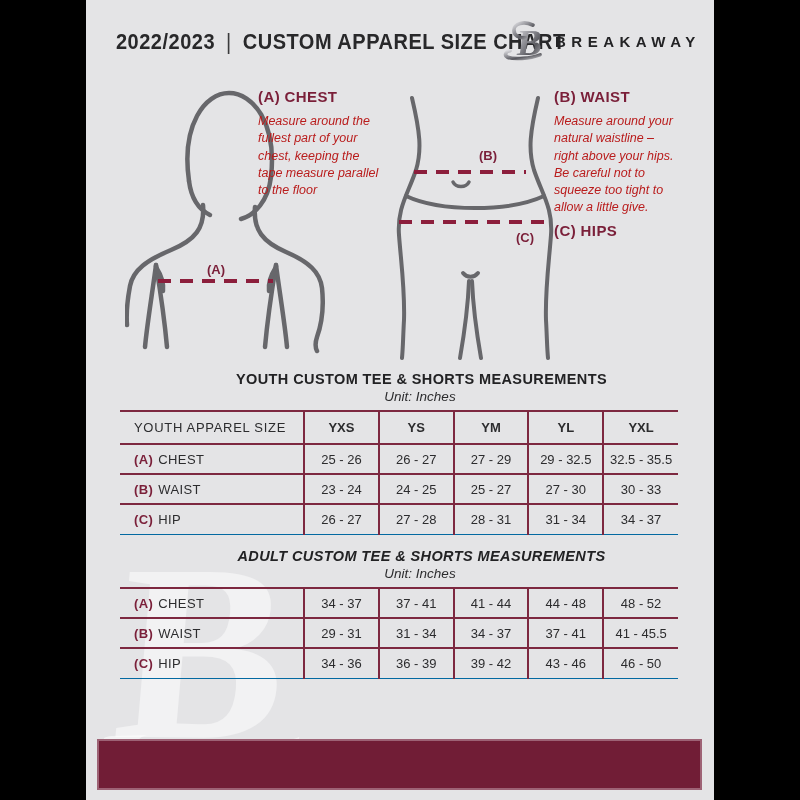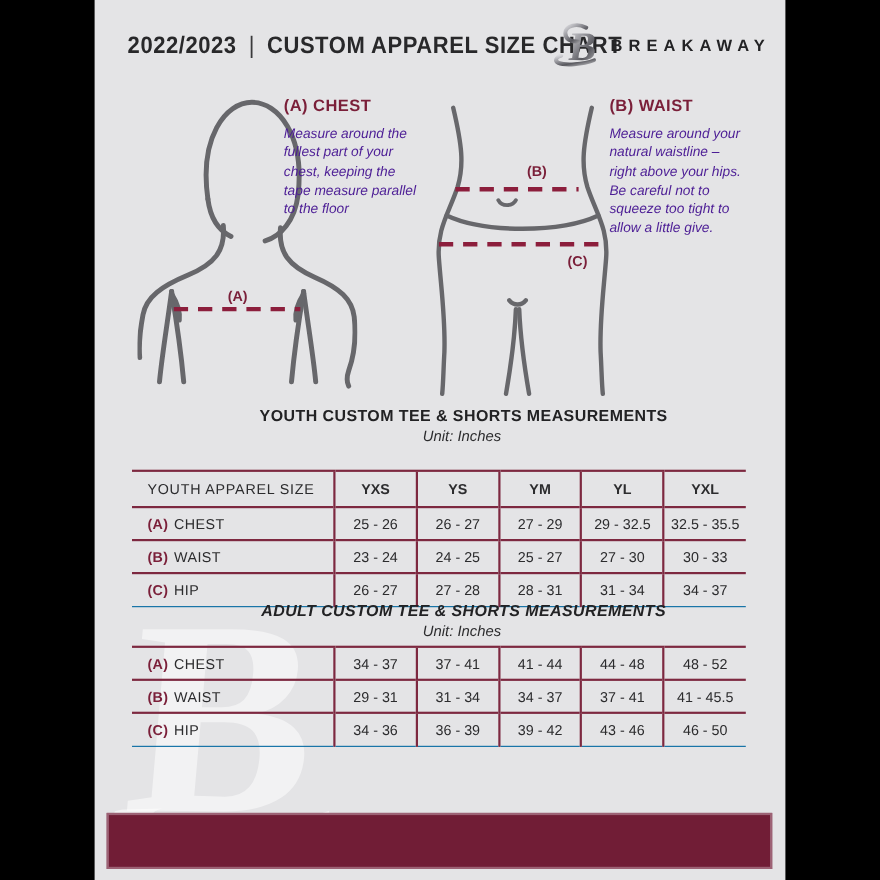--- a/index.html
+++ b/index.html
@@ -32,21 +32,21 @@
   }
   
   .diagram { position: absolute; }
   .guide-block { position: absolute; z-index: 2; }
   .guide-block h3 {
     font-size: 15px; font-weight: 700; color: #7a1f39;
     letter-spacing: 0.4px; margin-bottom: 8px;
   }
   .guide-block p {
     font-size: 12.5px; line-height: 1.38; font-style: italic;
-    color: #4c1d95; white-space: pre-line;
+    color: #b91c1c; white-space: pre-line;
   }
   .guide-chest { left: 172px; top: 88px; width: 146px; }
   .guide-waist { left: 468px; top: 88px; width: 152px; }
   .guide-hips  { left: 468px; top: 222px; width: 152px; }
   
   .section-title {
     position: absolute; left: 0; right: 0; text-align: center;
     font-size: 14.5px; font-weight: 700; color: #222224; letter-spacing: 0.4px;
     z-index: 2;
     padding-left: 43px;
@@ -173,26 +173,27 @@
     <div class="guide-block guide-waist">
       <h3>(B) WAIST</h3>
       <p>Measure around your
 natural waistline –
 right above your hips.
 Be careful not to
 squeeze too tight to
 allow a little give.</p>
     </div>
     <div class="guide-block guide-hips">
+      <h3>(C) HIPS</h3>
     </div>
 
     <div class="section-title" style="top:371px;">YOUTH CUSTOM TEE &amp; SHORTS MEASUREMENTS</div>
     <div class="unit-line" style="top:389px;">Unit: Inches</div>
 
-    <div class="size-table-wrap" style="top:427px;">
+    <div class="size-table-wrap" style="top:410px;">
       <table class="size-table">
         <colgroup>
           <col style="width:184px">
             <col style="width:74.8px">
             <col style="width:74.8px">
             <col style="width:74.8px">
             <col style="width:74.8px">
             <col style="width:74.8px">
         </colgroup>
         <tbody>

